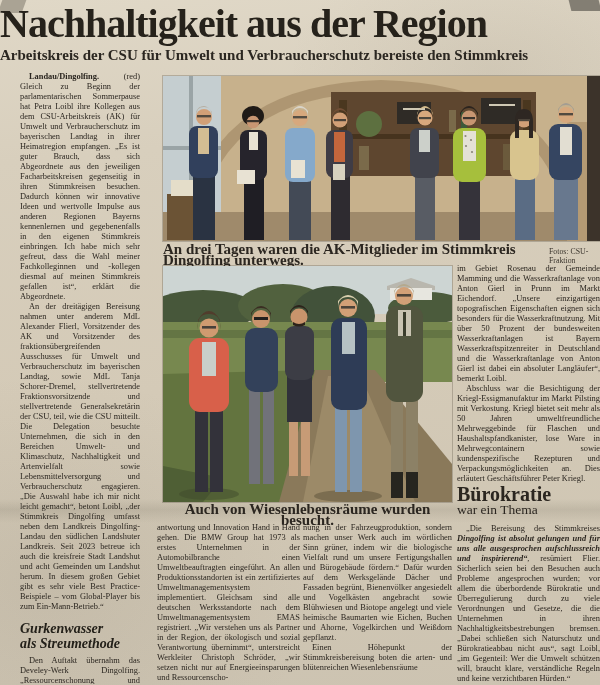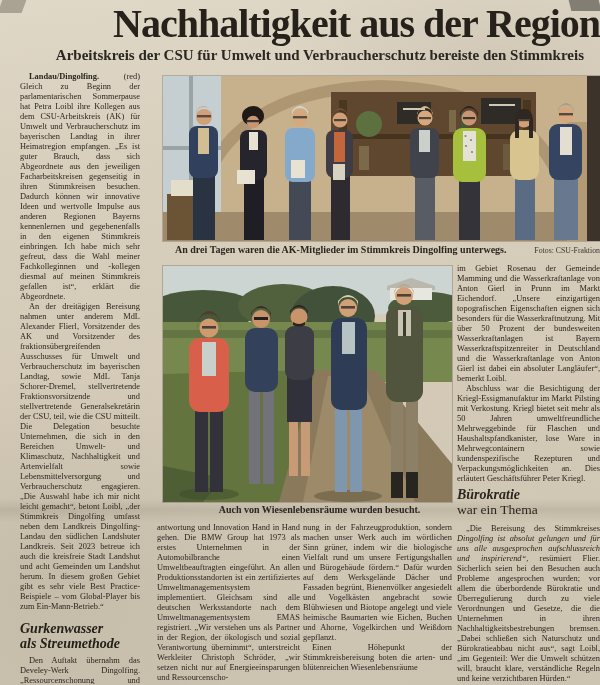--- a/index.html
+++ b/index.html
@@ -9,45 +9,45 @@
     background:
       radial-gradient(ellipse 340px 210px at 82% 10%, rgba(120,110,90,0.10), transparent 60%),
       radial-gradient(ellipse 420px 320px at 8% 85%, rgba(105,96,80,0.10), transparent 65%),
       linear-gradient(175deg,#e0d8c7 0%,#d8cfbd 22%,#d4cab7 55%,#ccc3b1 100%);
   }
   .artifact{position:absolute;background:#8d8779;opacity:.65;}
   .artifact.tl{left:0;top:0;width:24px;height:13px;transform:skewX(-20deg);}
   .artifact.tr{right:0;top:0;width:30px;height:11px;background:#55514a;transform:skewX(14deg);}
   .crease{position:absolute;left:0;top:499px;width:600px;height:24px;
     background:linear-gradient(180deg,transparent,rgba(95,90,75,.14) 45%,rgba(95,90,75,.10) 60%,transparent);}
-  .header{position:absolute;left:0;top:3px;width:600px;text-align:right;}
+  .header{position:absolute;left:0;top:3px;width:600px;text-align:left;}
   h1{margin:0;font-size:40px;line-height:42px;font-weight:700;letter-spacing:-1px;color:#26221b;}
   h2{margin:1px 16px 0 0;font-size:15px;line-height:18px;font-weight:700;color:#2b2721;}
   .bt{font-size:8.4px;line-height:10px;text-align:justify;hyphens:auto;-webkit-hyphens:auto;}
   .bt p{margin:0;text-indent:9px;}
   .bt p.noind{text-indent:0;}
   .dateline{font-weight:700;}
   .colblock{position:absolute;overflow:hidden;box-sizing:border-box;}
   .col-left{left:1px;top:72px;width:158px;height:612px;padding:0 19px;}
   .col-midright{left:457px;top:264px;width:143px;height:223px;}
   .col-b2{left:157px;top:523px;width:143px;height:162px;}
   .col-b3{left:303px;top:523px;width:149px;height:162px;}
   .col-b4{left:457px;top:524px;width:143px;height:161px;}
   .subhead{margin:9px 0 5px 0;font-size:14px;line-height:15px;font-weight:700;font-style:italic;color:#232019;}
   .subhead .l2{display:block;}
   .head2{position:absolute;left:457px;top:487px;width:143px;}
-  .head2 .l1{display:block;font-size:14px;line-height:15px;font-weight:700;font-style:italic;}
+  .head2 .l1{display:block;font-size:20px;line-height:15px;font-weight:700;}
   .head2 .l2{display:block;font-size:13.5px;line-height:15px;font-weight:400;}
-  .em-ital{font-weight:400;font-style:italic;}
+  .em-ital{font-weight:700;font-style:italic;}
   .photo{position:absolute;box-shadow:0 0 0 1px rgba(60,50,40,.25);}
   .photo svg{display:block;width:100%;height:100%;}
   .photo1{left:163px;top:76px;width:437px;height:165px;}
   .photo2{left:163px;top:266px;width:289px;height:236px;}
   .caprow1{position:absolute;left:163px;top:244px;width:437px;display:flex;justify-content:space-between;align-items:baseline;}
-  .cap{font-size:10px;font-weight:700;line-height:11px;margin-left:12px;}
+  .cap{font-size:15px;font-weight:700;line-height:11px;}
   .credit{font-size:7.8px;font-weight:400;color:#3a342c;}
   .cap2{position:absolute;left:163px;top:504px;width:289px;text-align:center;}
 </style>
 </head>
 <body>
 
 <div class="page">
   <div class="artifact tl"></div>
   <div class="artifact tr"></div>
   <div class="crease"></div>

